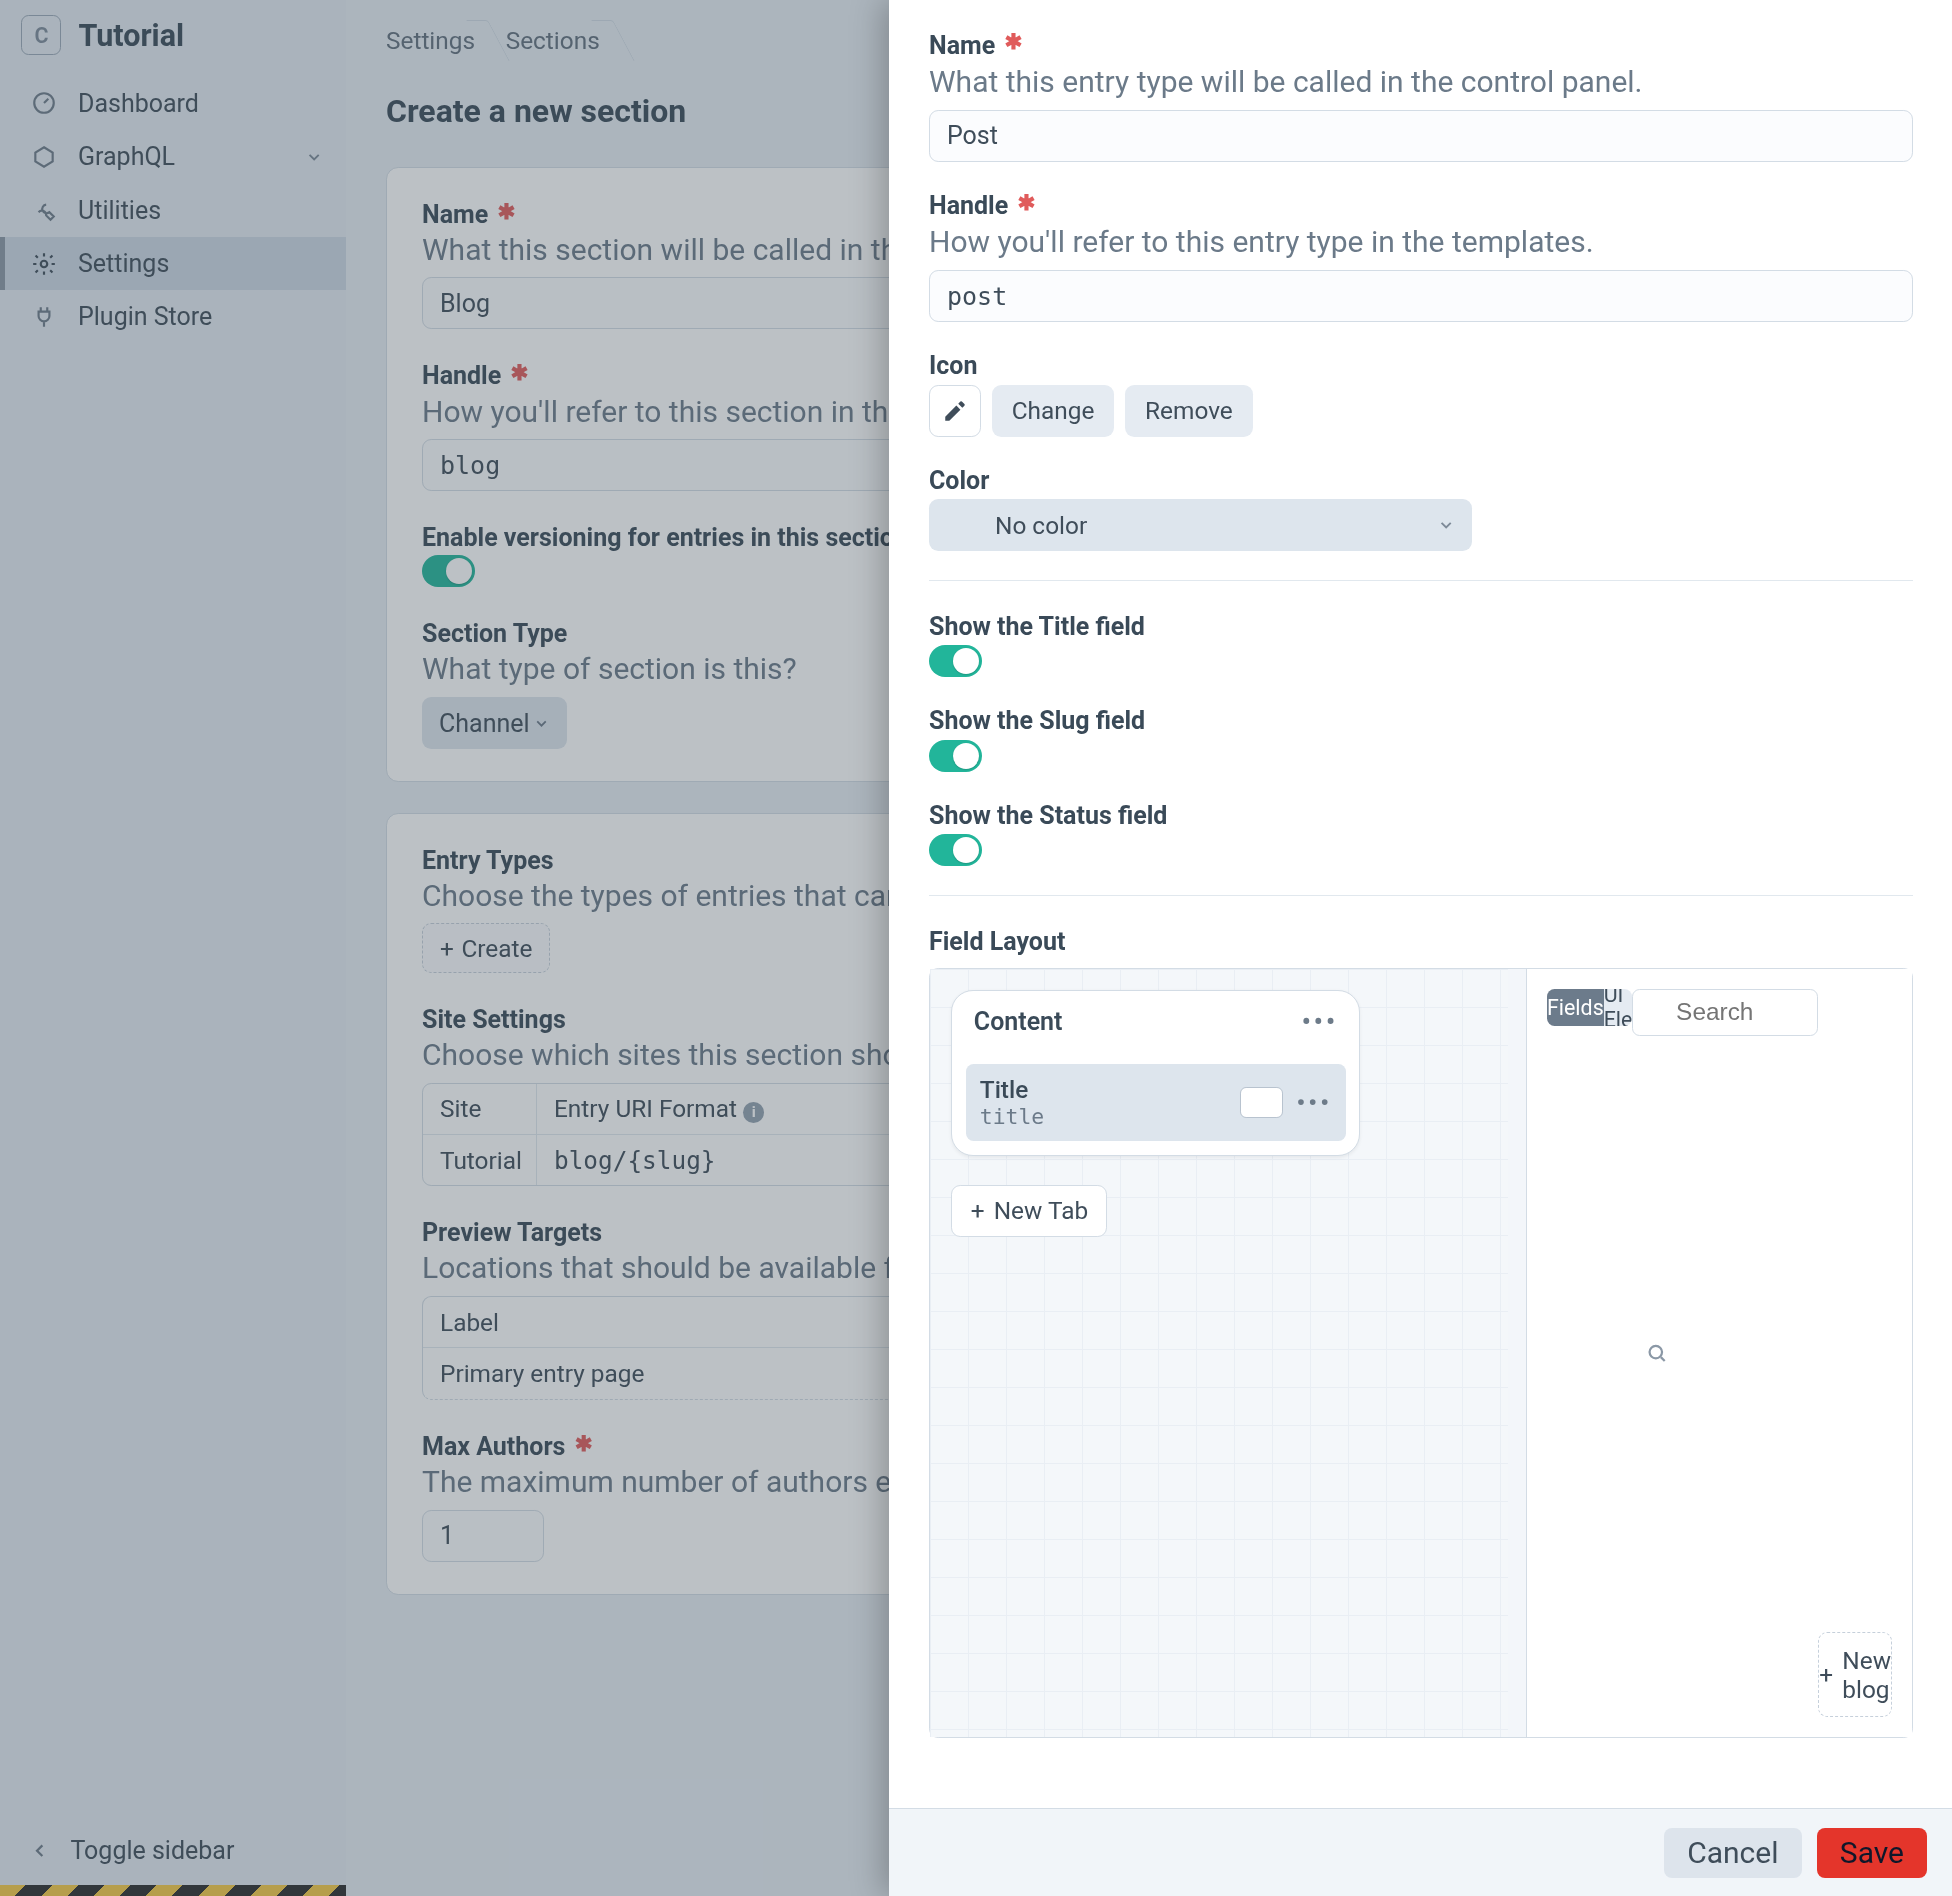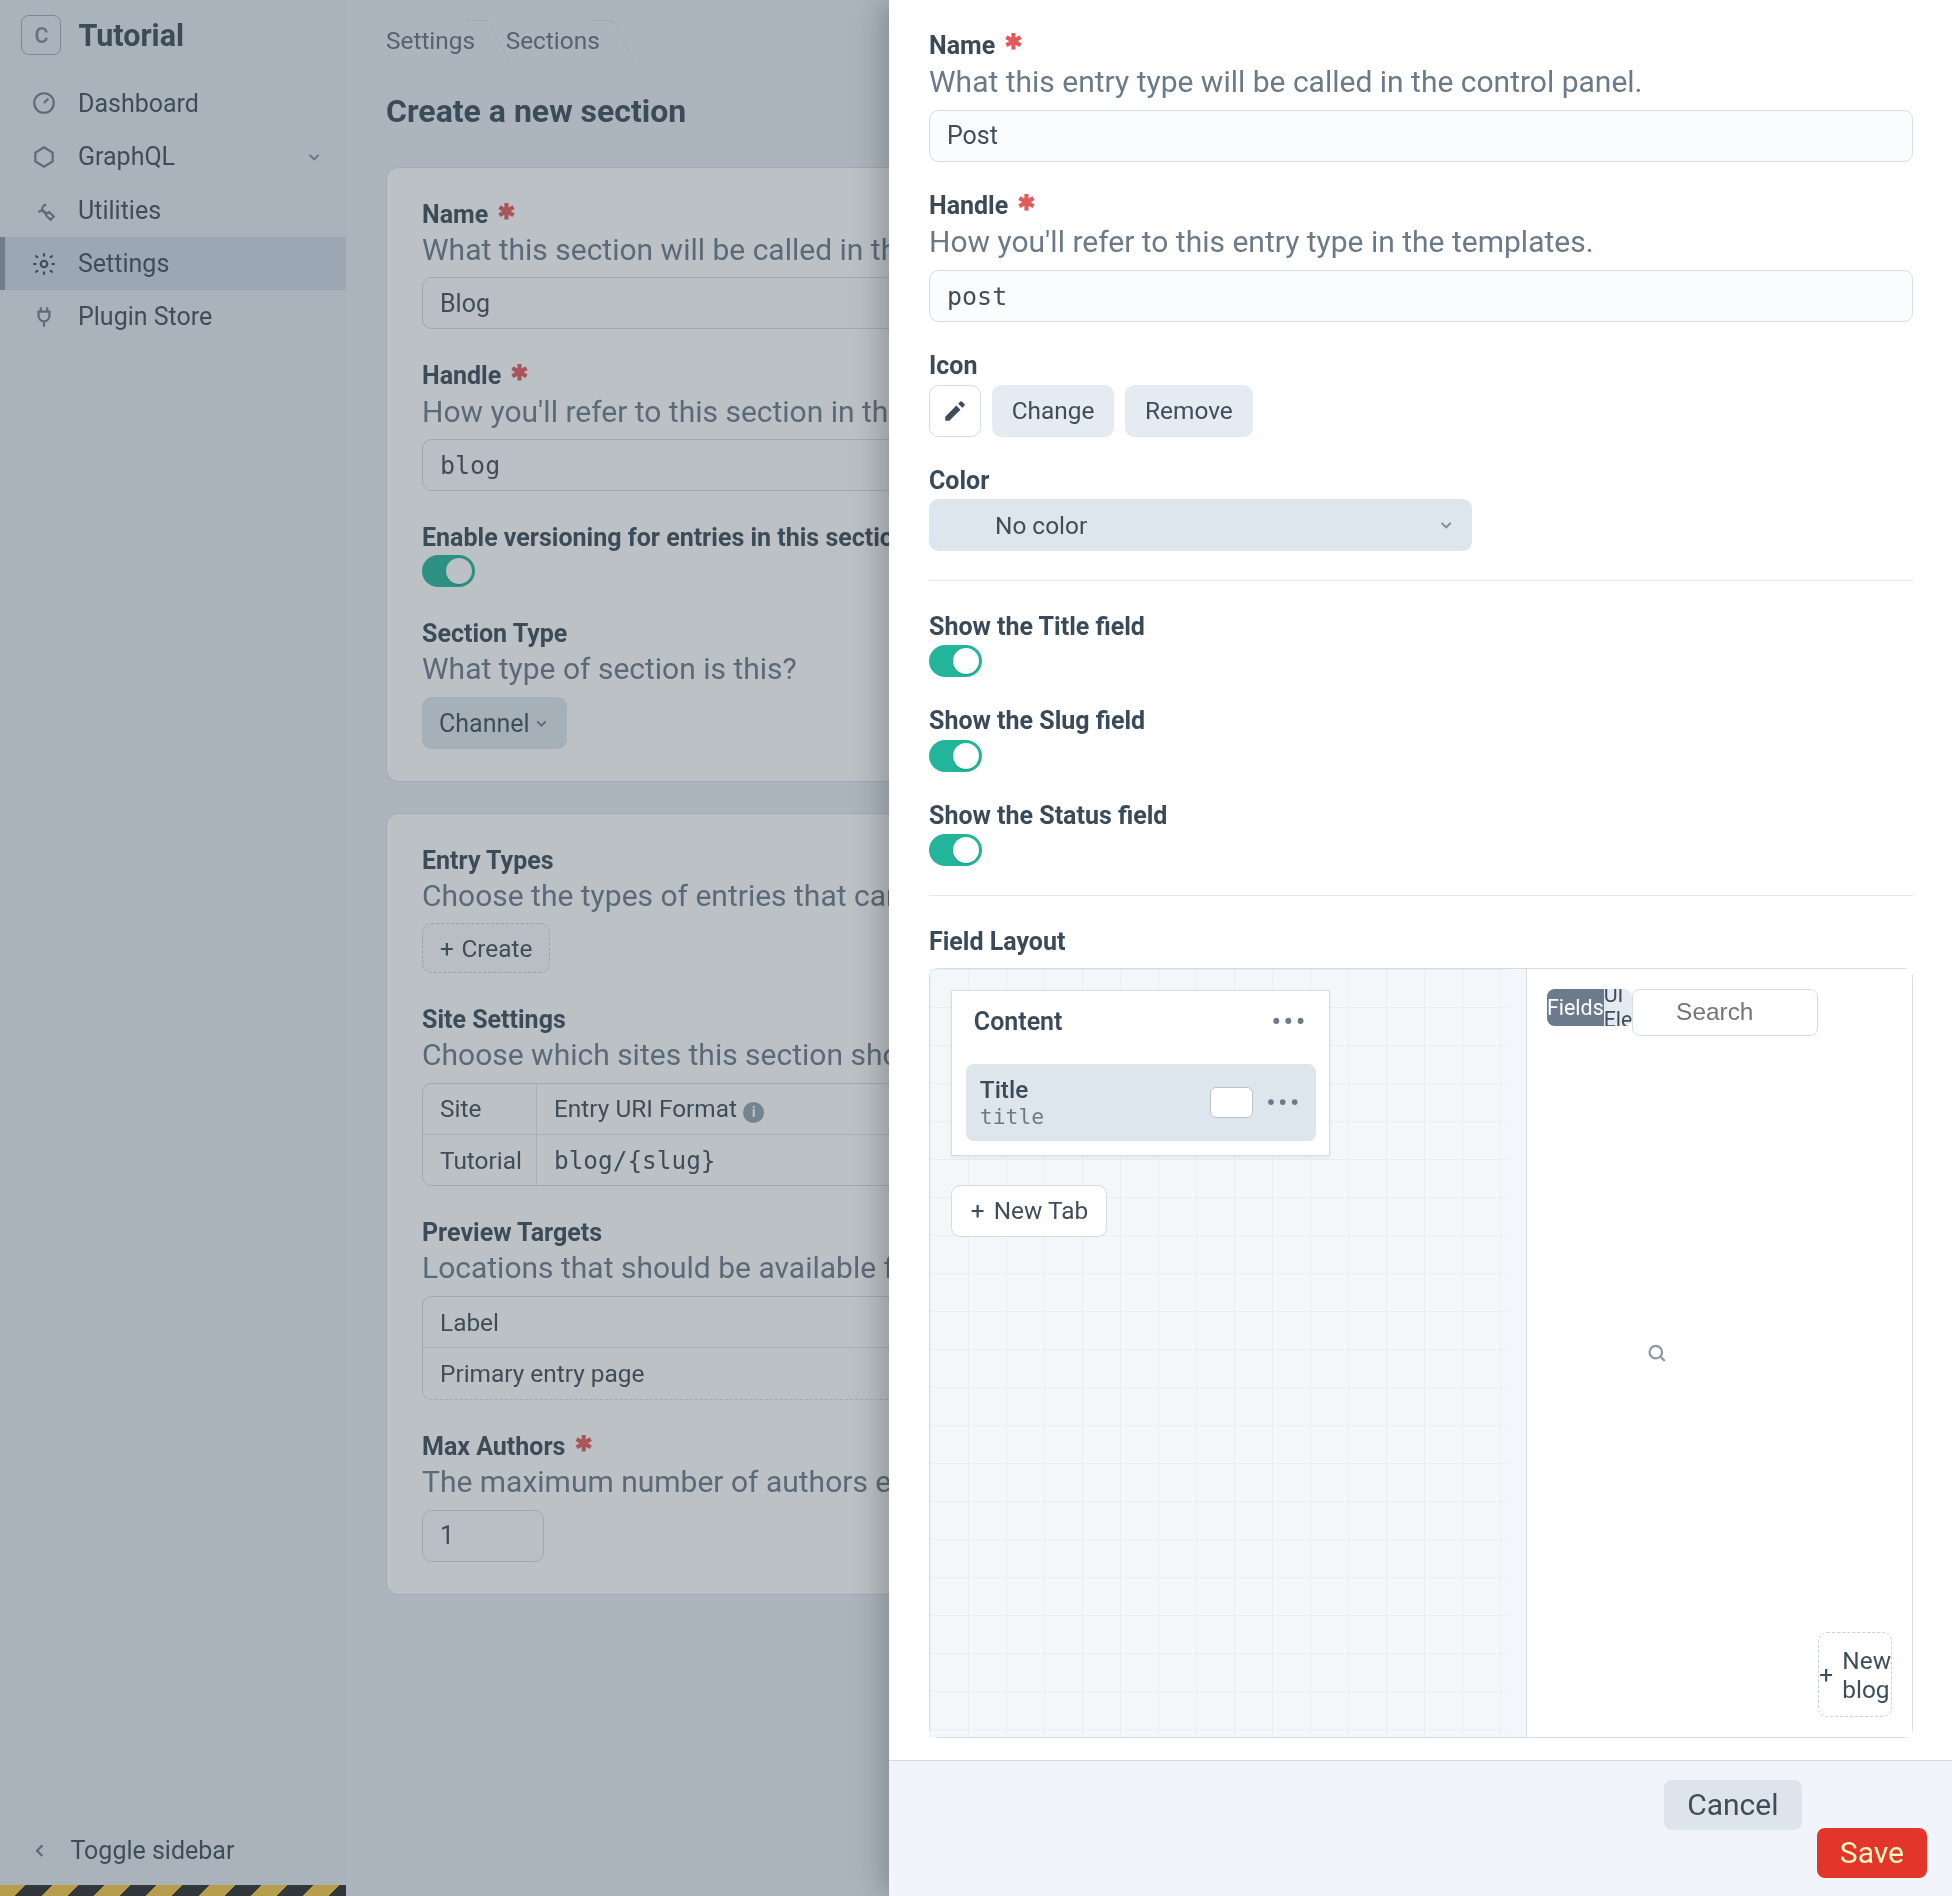--- a/index.html
+++ b/index.html
@@ -287,24 +287,24 @@
     padding:21.4px;
   }
   .designer-right{
     width:386px;
     border-left:0.8px solid var(--border);
     background:#fff;
     padding:20px;
     display:flex;flex-direction:row;
   }
   .tab-card{
-    width:379px;
+    width:409px;
     background:#fff;
     border:0.8px solid var(--border);
-    border-radius:0;
+    border-radius:22px;
     box-shadow:0 1.5px 3.8px rgba(0,0,0,.06);
   }
   .tab-card-hdr{
     display:flex;align-items:center;justify-content:space-between;
     padding:15.3px 21.4px;
     font-size:25px;font-weight:600;color:var(--text-heading);
   }
   .tab-card-body{padding:13.7px;}
   .field-chip{
     background:#dde5ed;border-radius:7.6px;
@@ -359,21 +359,21 @@
     border-top:0.8px solid var(--border);
     display:flex;justify-content:flex-end;gap:15.3px;
     padding:18.3px 26px;
   }
   .btn{
     height:50px;border-radius:8px;padding:0 23px;
     display:flex;align-items:center;justify-content:center;
     font-size:30px;
   }
   .btn-secondary{background:#dde4ec;color:var(--text-dark);}
-  .btn-primary{background:var(--accent-red);color:#fef9c3;margin-top:48px;}
+  .btn-primary{background:var(--accent-red);color:#0f172a;}
 
   
   svg{display:block;}
 </style>
 </head>
 <body>
 
 <nav class="sidebar">
   <div class="sidebar-header">
     <div class="logo-box">C</div>

